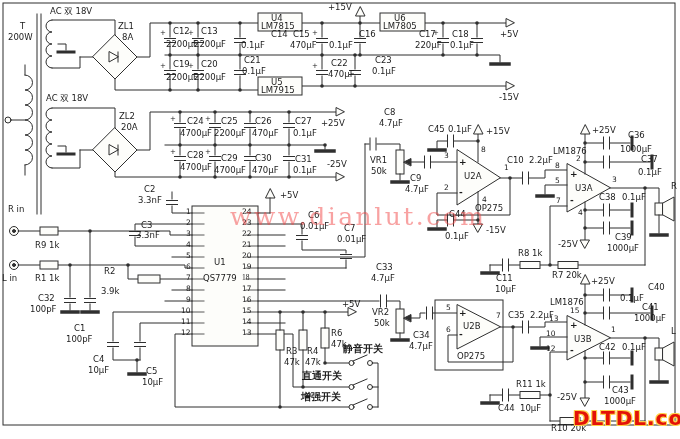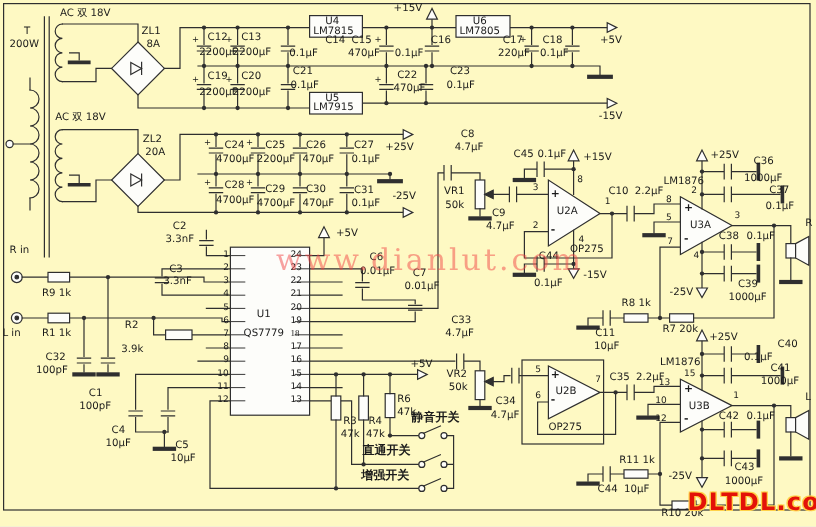--- a/index.html
+++ b/index.html
@@ -1,16 +1,16 @@
 <!DOCTYPE html>
 <html><head>
 <meta charset="utf-8">
 <style>
   html,body{margin:0;padding:0;background:#e8e8e8;}
-  .stage{position:relative;width:680px;height:439px;background:#fef9c3;overflow:hidden;
+  .stage{position:relative;width:680px;height:439px;background:#ffffff;overflow:hidden;
          font-family:"DejaVu Sans",sans-serif;}
   .stage svg{position:absolute;left:0;top:0;}
   .lb{position:absolute;font-size:8.5px;line-height:9px;color:#1b1b1b;white-space:pre;}
   .pn{font-size:7.5px;line-height:8px;}
   .cn{font-size:10px;line-height:11px;font-weight:600;}
   .sg{font-size:9px;line-height:9px;font-weight:700;}
   .plus{font-size:7px;line-height:7px;}
   .wm1{font-size:25px;line-height:26px;color:rgba(242,70,70,0.5);letter-spacing:2.5px;
        font-family:"DejaVu Serif",serif;}
   .wm2{font-size:20px;line-height:21px;font-weight:800;color:#e31208;letter-spacing:1px;

